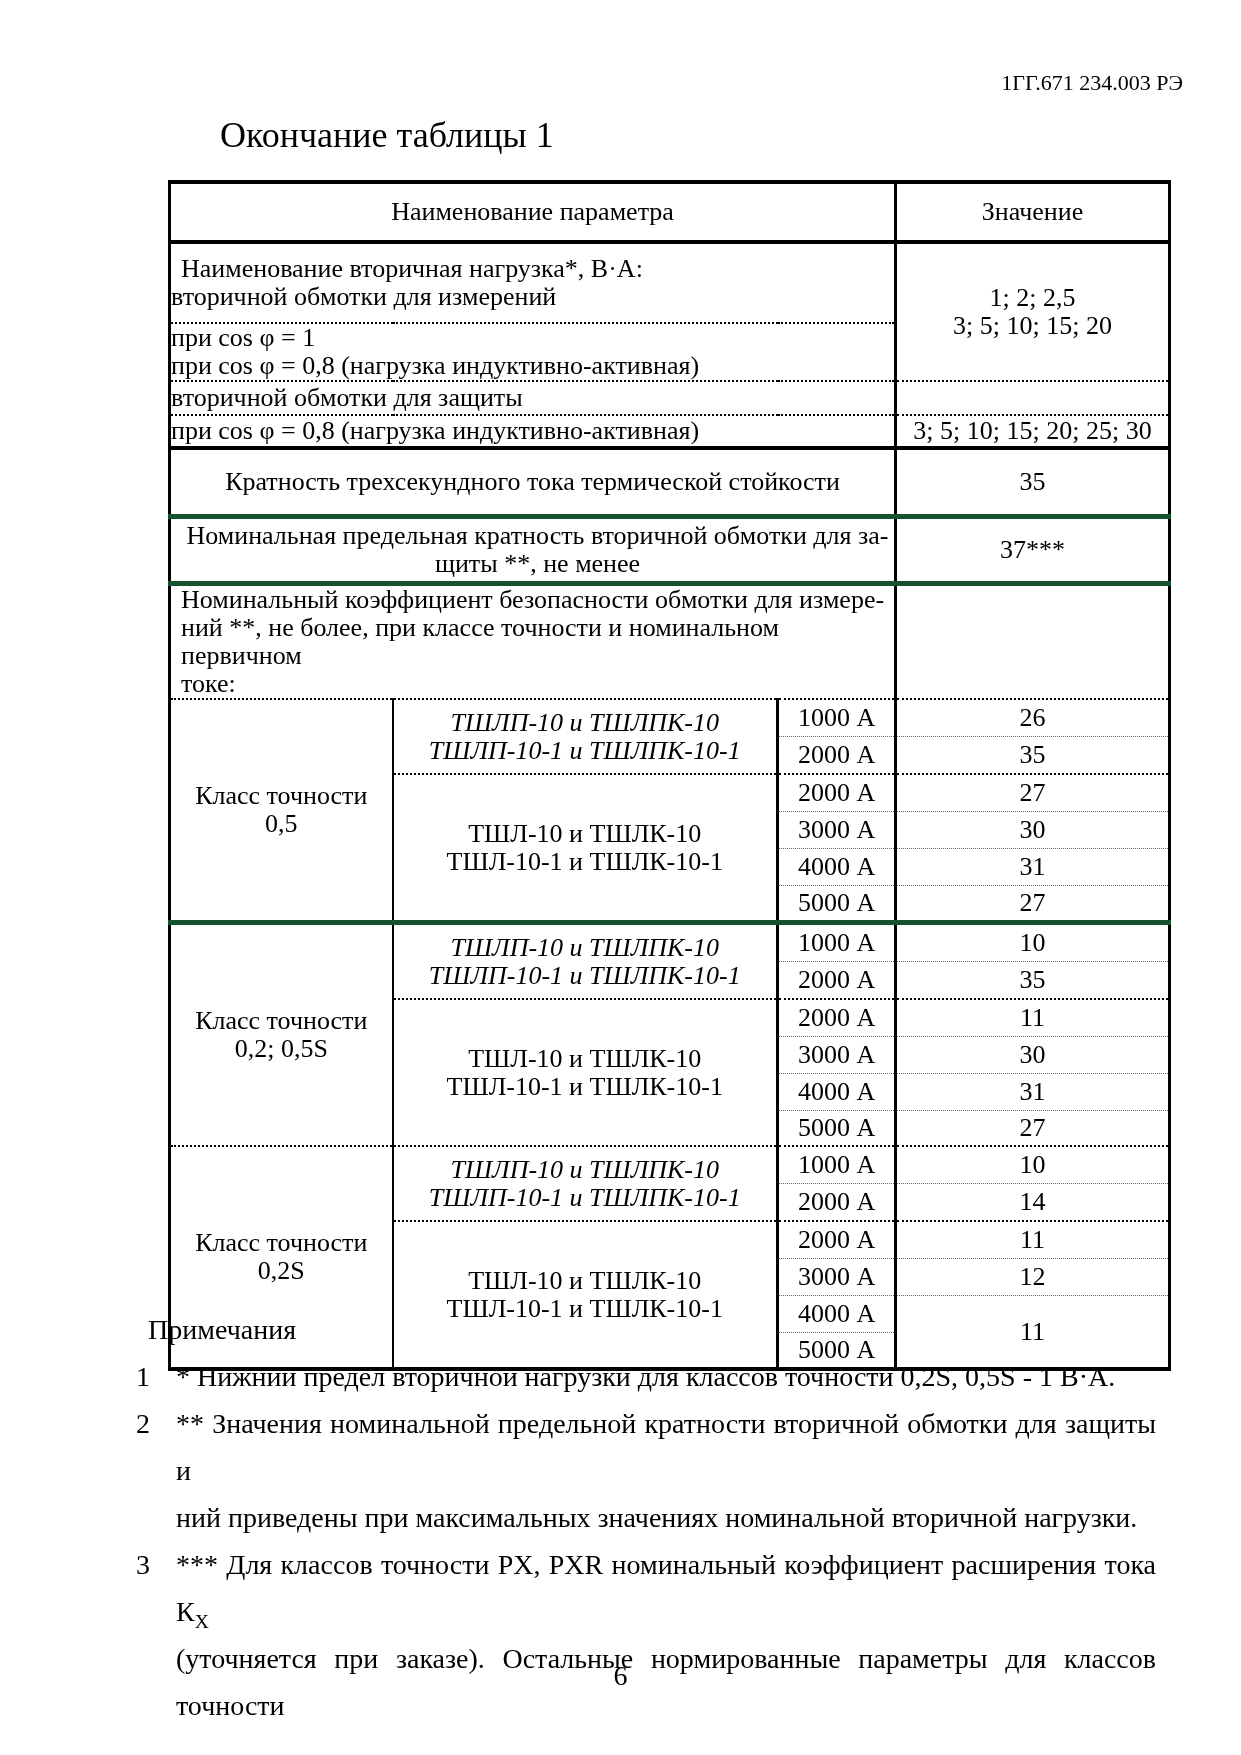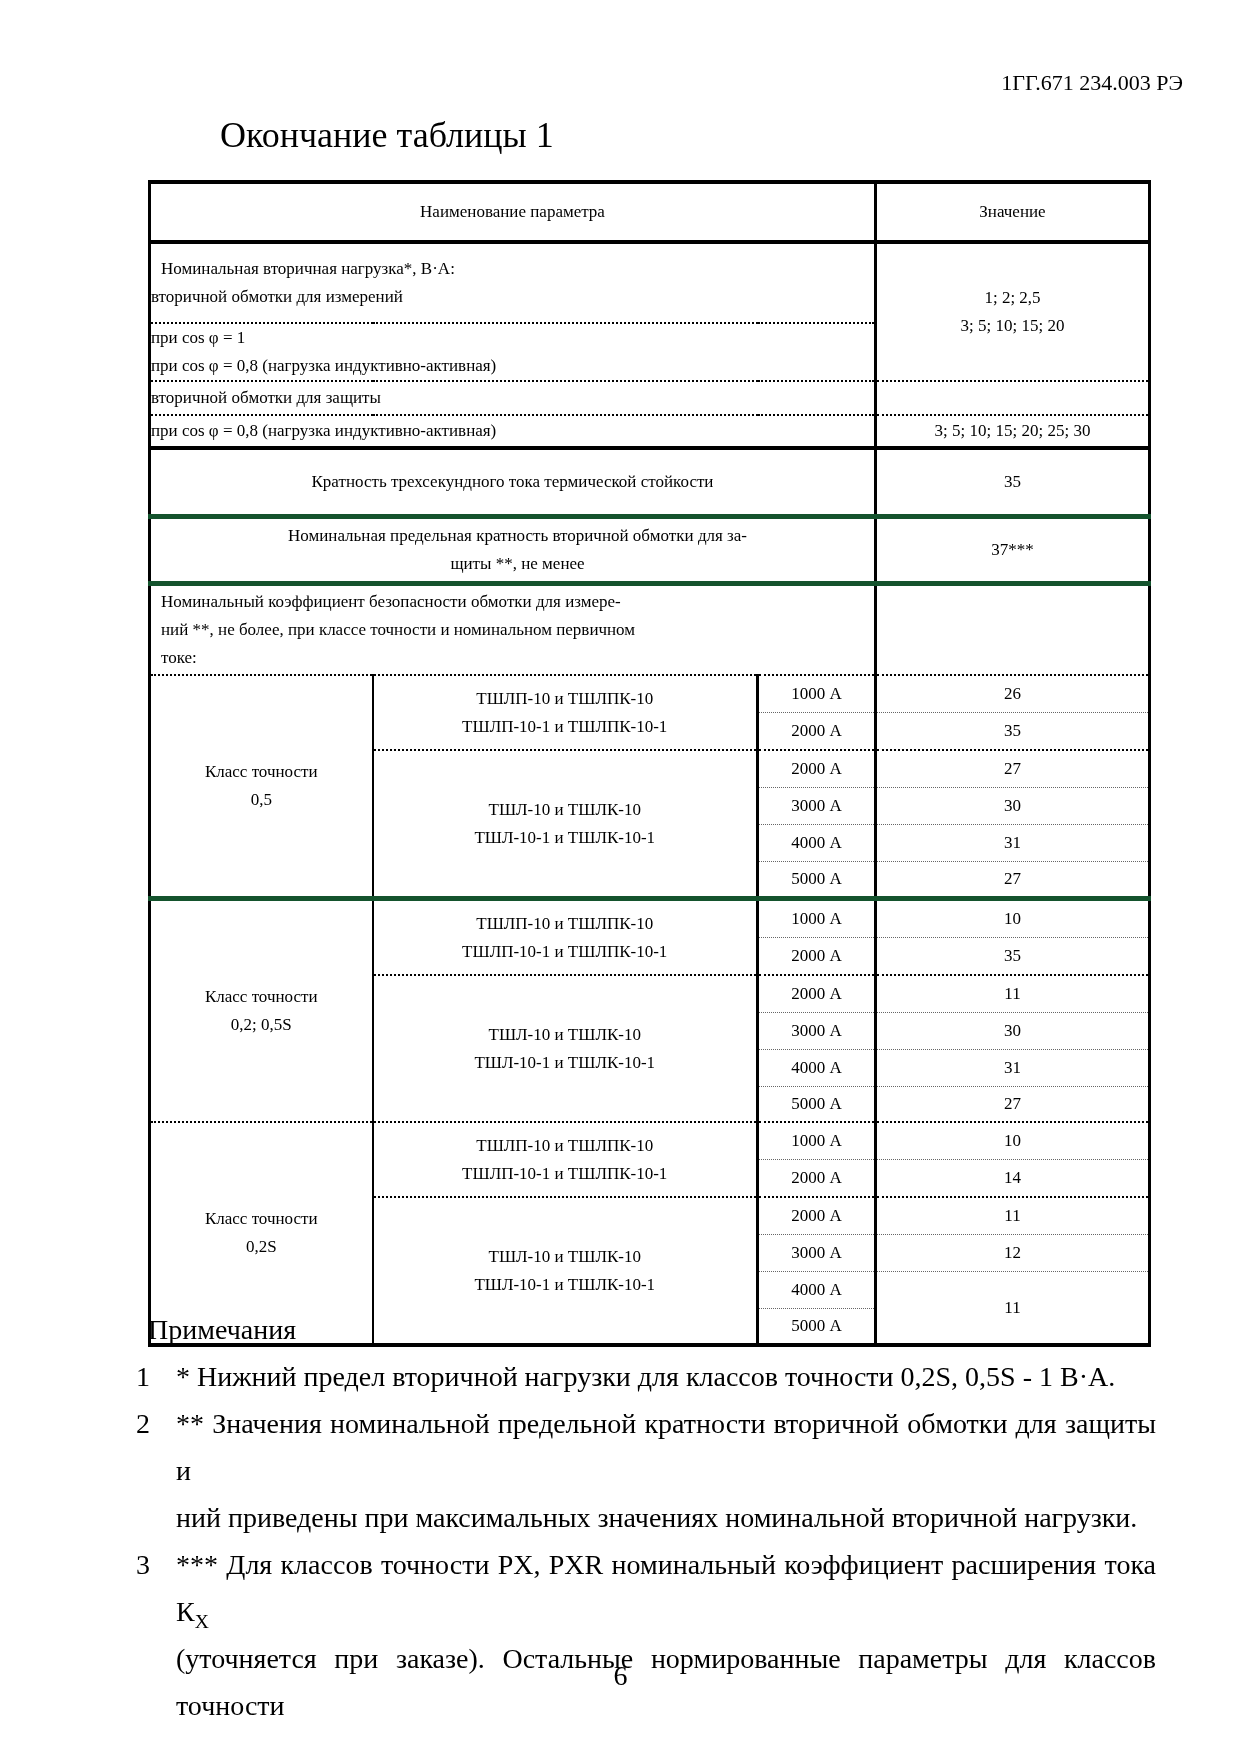--- a/index.html
+++ b/index.html
@@ -13,46 +13,46 @@
   }
   .doc-number{
     position:absolute;top:70px;right:58px;
     font-size:22px;white-space:nowrap;
   }
   .caption{
     position:absolute;top:114px;left:220px;
     font-size:36px;white-space:nowrap;
   }
   table.main{
-    position:absolute;top:180px;left:148px;
+    position:absolute;top:180px;left:168px;
     width:1000px;
     border-collapse:collapse;table-layout:fixed;
     border:3px solid #000;border-top-width:4px;border-bottom-width:4px;
-    font-size:17px;
+    font-size:26px;
   }
   table.main td{padding:0;vertical-align:middle;line-height:28px;}
   .c{text-align:center;}
   .pl{padding-left:10px;}
   .ind{}
   .vbot{vertical-align:bottom;padding-bottom:3px;}
   
   .hb{border-bottom:4px solid #000;}      
   .bbt{border-bottom:4px solid #000;}     
   .bbs{border-bottom:5px solid #14532d;text-align:center;}     
   .bbd{border-bottom:2px dotted #000;}    
   .bbf{border-bottom:1px dotted #666;}    
   .blm{border-left:3px solid #000;}       
   .brc{border-right:2px solid #000;}      
   .brt{border-right:3px solid #000;}      
   
   .h56{height:56px;}.h78{height:78px;}.h32{height:32px;}.h30{height:30px;}
   .h64{height:64px;}.h62{height:62px;}.h88{height:88px;}
   .h36{height:36px;}.h34{height:34px;}
   .clscell{line-height:40px;}
-  .type2{line-height:35px;}
+  .type2{line-height:35px;font-style:italic;}
   .type4{line-height:48px;}
   
   .notes{
     position:absolute;top:1306px;left:136px;width:1020px;
     font-size:28px;line-height:47px;
   }
   .notes-heading{padding-left:12px;font-family:Liberation Serif, serif;}
   .note{display:flex;}
   .note .num{width:40px;flex:none;}
   .note .ntext{flex:1;}
@@ -80,21 +80,21 @@
     </colgroup>
 
     <tbody>
         <tr>
       <td colspan="3" class="c hb h56">Наименование параметра</td>
       <td class="c hb blm">Значение</td>
     </tr>
 
     <tr>
       <td colspan="3" class="bbd h78">
-        <div class="pl">Номинальная вторичная нагрузка*, В·А:</div>
+        <div class="pl">Наименование вторичная нагрузка*, В·А:</div>
         <div class="ind">вторичной обмотки для измерений</div>
       </td>
       <td rowspan="2" class="c blm bbd vbot">
         <div>1; 2; 2,5</div>
         <div>3; 5; 10; 15; 20</div>
       </td>
     </tr>
     <tr>
       <td colspan="3" class="pl bbd h56">
         <div>при cos φ = 1</div>

